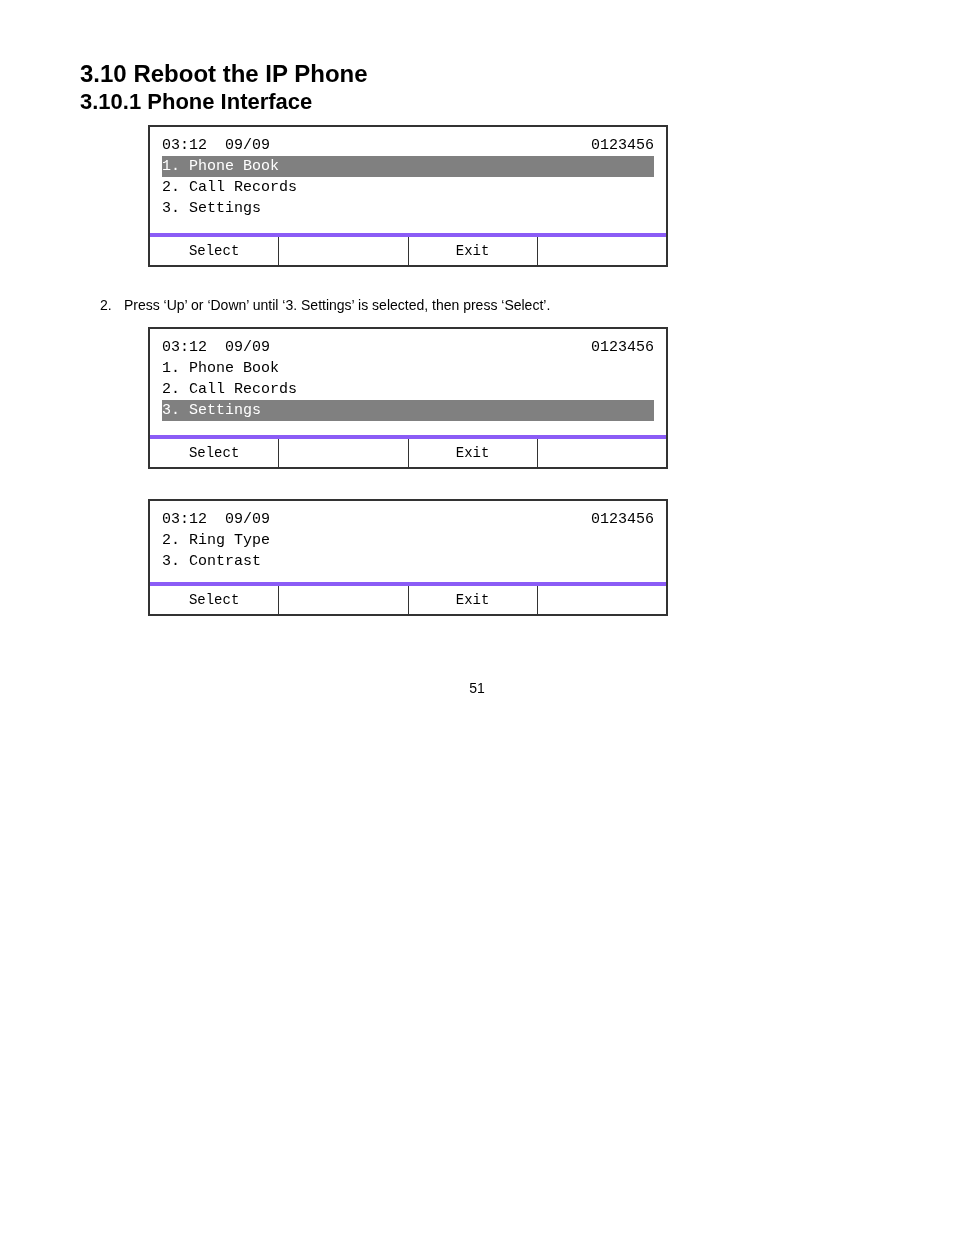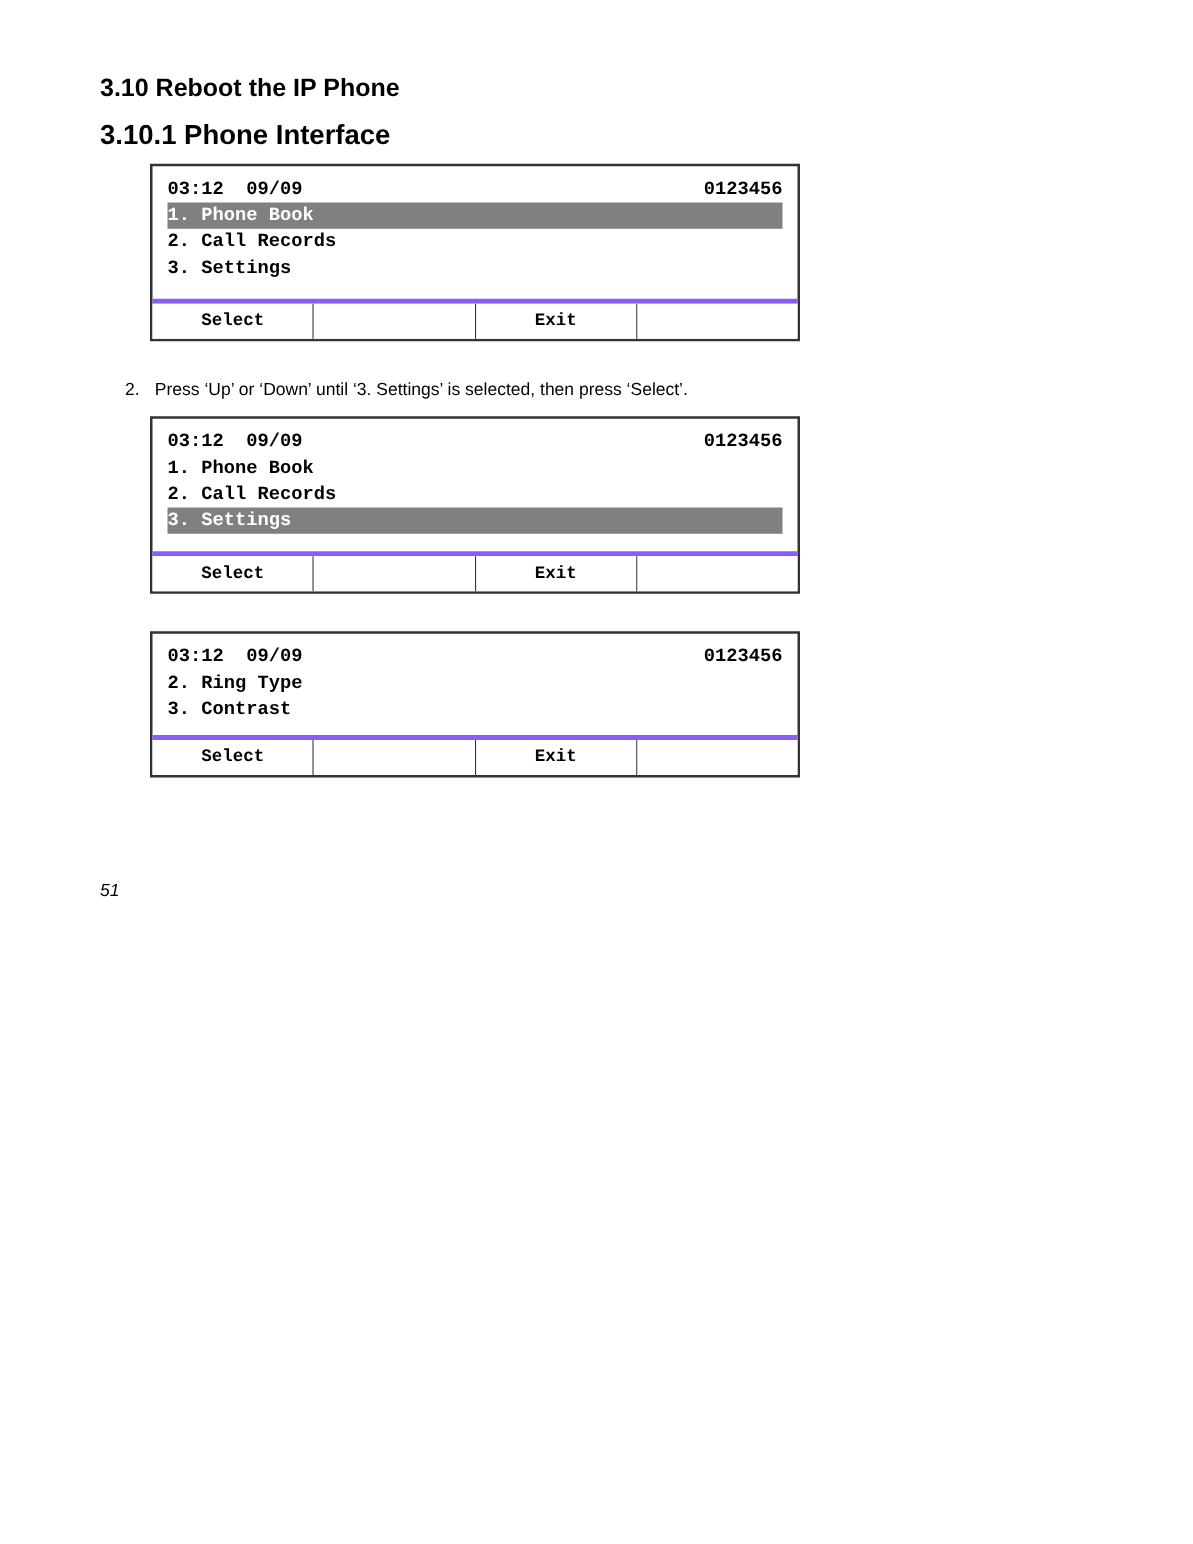--- a/index.html
+++ b/index.html
@@ -6,23 +6,23 @@
     body {
       background: #ffffff;
       font-family: Arial, Helvetica, sans-serif;
       width: 954px;
       min-height: 1235px;
       padding: 60px 80px;
       color: #000;
     }
 
     h1.section-title {
-      font-size: 20px;
+      font-size: 24px;
       font-weight: bold;
-      margin-bottom: 12px;
+      margin-bottom: 1px;
     }
 
     h2.sub-title {
       font-size: 22px;
       font-weight: bold;
       margin-bottom: 10px;
     }
 
     .step-text {
       font-size: 14px;
@@ -32,26 +32,25 @@
 
     .step-label {
       display: inline-block;
       width: 20px;
     }
 
     
     .phone-screen {
       border: 2px solid #333;
       width: 520px;
-      margin-left: 40px;
+      margin-left: 68px;
       margin-bottom: 24px;
       font-family: 'Courier New', Courier, monospace;
       font-size: 15px;
       background: #fff;
-      font-weight: bold;
     }
 
     .screen-body {
       padding: 8px 12px 4px 12px;
     }
 
     .screen-row {
       padding: 2px 0;
       white-space: pre;
     }
@@ -90,24 +89,23 @@
 
     .screen-btn.empty {
       background: #fff;
     }
 
     .step-block {
       margin-bottom: 30px;
     }
 
     .page-number {
-      text-align: left;
+      text-align: center;
       font-size: 14px;
-      margin-top: 82px;
-      font-style: italic;
+      margin-top: 64px;
     }
   </style>
 </head>
 <body>
 
 <h1 class="section-title">3.10   Reboot the IP Phone</h1>
 <h2 class="sub-title">3.10.1  Phone Interface</h2>
 
 <div id="steps-container">
     <div class="step-block">

